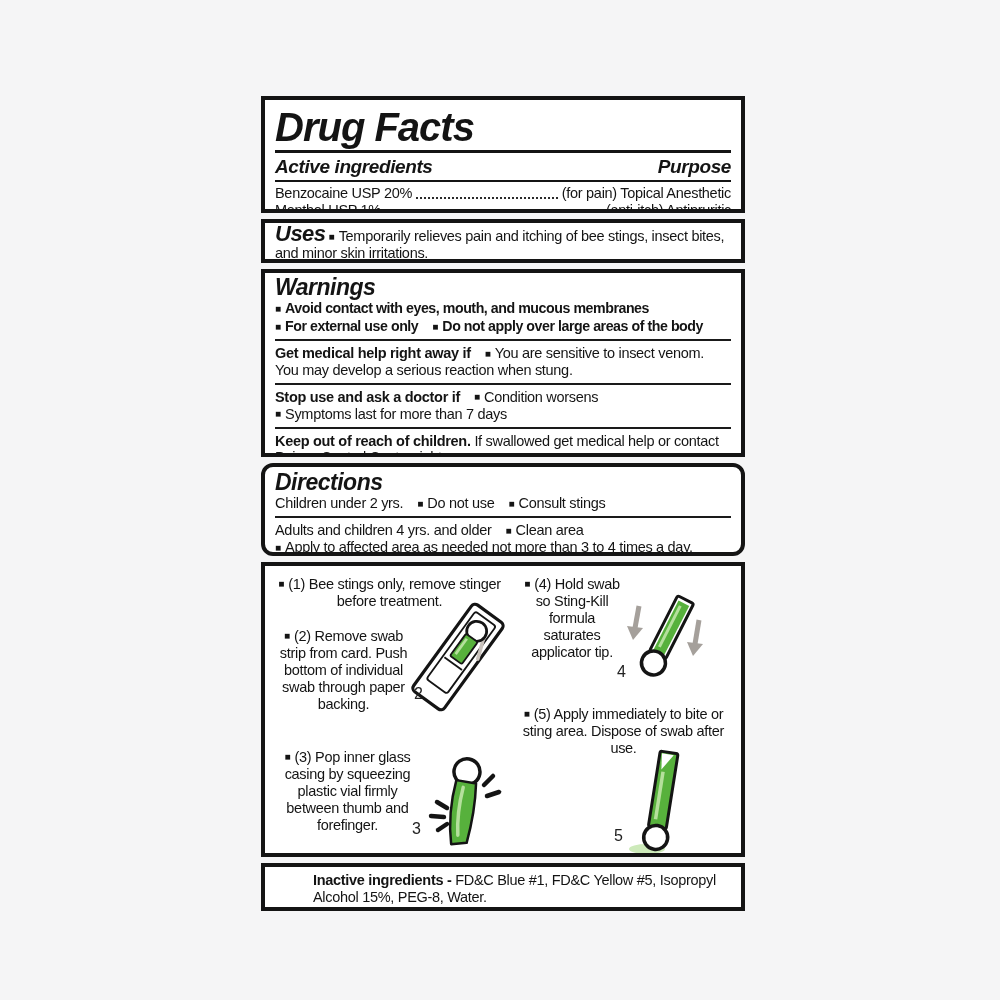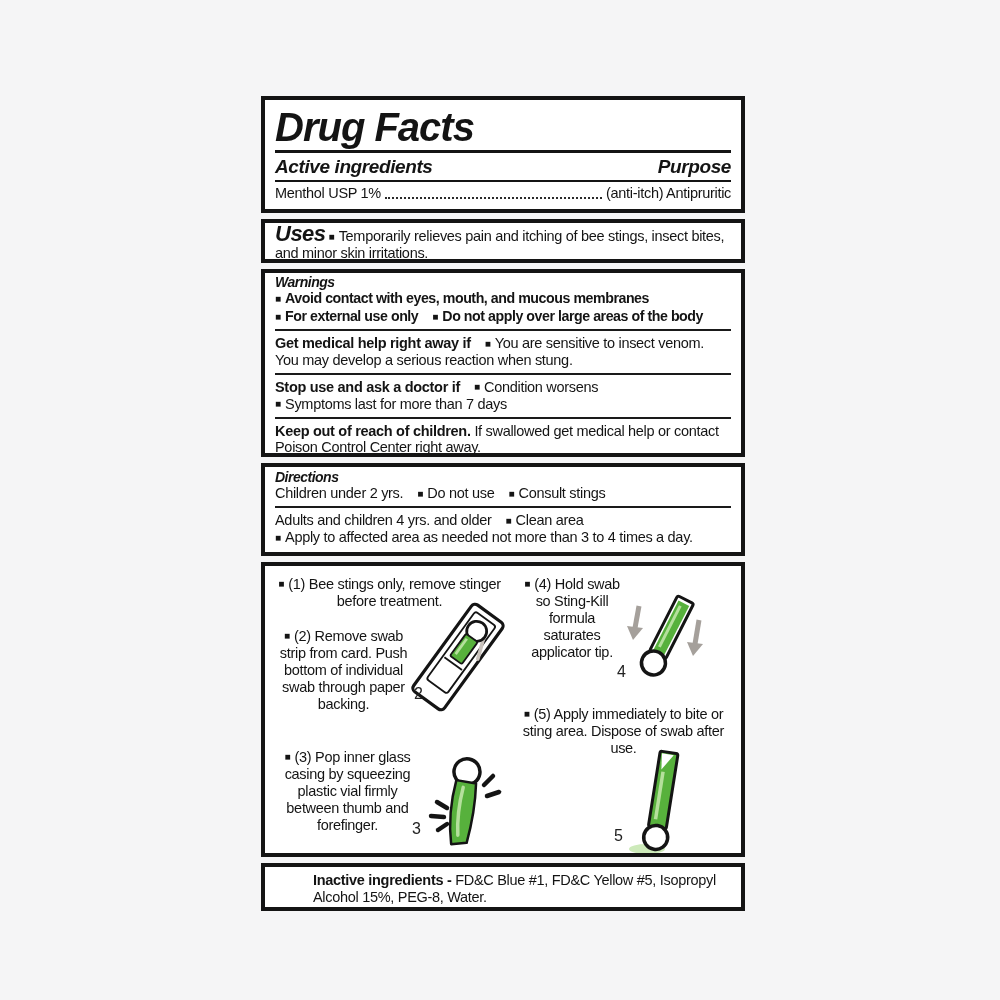--- a/index.html
+++ b/index.html
@@ -6,35 +6,35 @@
   html,body { width:1000px; height:1000px; }
   body { background:#f5f5f6; font-family:"Liberation Sans","DejaVu Sans",sans-serif; color:#141414; }
   .page { position:relative; width:1000px; height:1000px; }
   .card { position:absolute; left:261px; top:96px; width:484px; height:814px;
           display:flex; flex-direction:column; gap:6px; background:transparent; }
   .sec { background:#fff; border:4px solid #141414; padding:4px 10px; overflow:hidden; flex:none; }
 
   
   h1 { font-size:40px; font-style:italic; font-weight:bold; letter-spacing:-1px; line-height:1.05; padding-top:2px; }
   .hd-it { font-size:19px; font-style:italic; font-weight:bold; letter-spacing:-0.4px; }
-  .h2 { font-size:14px; font-style:italic; font-weight:bold; letter-spacing:-0.5px; line-height:1.1; }
+  .h2 { font-size:23px; font-style:italic; font-weight:bold; letter-spacing:-0.5px; line-height:1.1; }
   .h-inline { font-size:22px; font-style:italic; font-weight:bold; letter-spacing:-0.5px; margin-right:3px; }
   p, .ing-row { font-size:14.5px; line-height:16.5px; letter-spacing:-0.3px; }
   .b { font-weight:bold; }
   .blt { font-size:10px; vertical-align:1.5px; margin:0 4px 0 0; letter-spacing:0; }
   .gap { margin-left:14px; }
   .rule3 { border-top:3px solid #141414; margin:2px 0 3px; }
   .rule2 { border-top:2px solid #141414; margin:2px 0 3px; }
   .hr { border:none; border-top:2px solid #1a1a1a; margin:4px 0; }
 
   
   .sec-title { height:117px; }
   .sec-uses  { height:44px; padding-top:3px; }
   .sec-warn  { height:188px; padding-top:2px; }
-  .sec-dir   { height:93px; padding-top:3px; }
+  .sec-dir   { height:93px; padding-top:3px;border-radius:12px; }
   .sec-steps { height:295px; position:relative; padding:0;text-align:center; }
   .sec-inactive { height:48px; padding-top:5px;padding-left:48px; }
 
   .hd-row { display:flex; justify-content:space-between; align-items:baseline; }
   .ing-row { display:flex; align-items:flex-end; white-space:nowrap; }
   .leader { flex:1; border-bottom:2px dotted #2a2a2a; margin:0 4px; transform:translateY(-3px); }
 
   .warn-line { margin-top:1px; }
   .warn-bold { font-size:14.2px; letter-spacing:-0.45px; }
 
@@ -63,20 +63,25 @@
   <div class="card">
 
     <section class="sec sec-title">
       <h1>Drug Facts</h1>
       <div class="rule3"></div>
       <div class="hd-row">
         <span class="hd-it">Active ingredients</span>
         <span class="hd-it">Purpose</span>
       </div>
       <div class="rule2"></div>
+      <div class="ing-row">
+        <span>Benzocaine USP 20%</span>
+        <span class="leader"></span>
+        <span>(for pain) Topical Anesthetic</span>
+      </div>
       <div class="ing-row">
         <span>Menthol USP 1%</span>
         <span class="leader"></span>
         <span>(anti-itch) Antipruritic</span>
       </div>
     </section>
 
     <section class="sec sec-uses">
       <p><span class="h-inline">Uses</span><span class="blt">■</span><span>Temporarily relieves pain and itching of bee stings, insect bites, and minor skin irritations.</span></p>
     </section>

